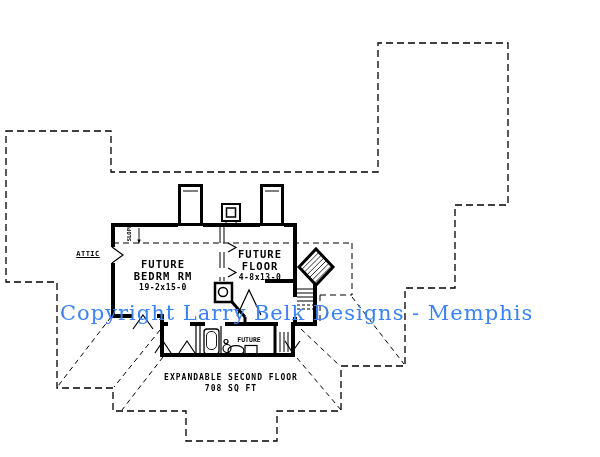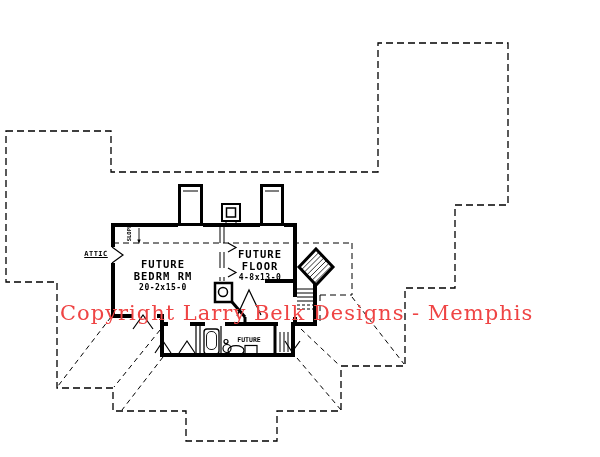--- a/index.html
+++ b/index.html
@@ -11,21 +11,21 @@
   .lbl{position:absolute;white-space:nowrap;color:#000;}
   .room-label{font-size:10.5px;letter-spacing:1px;font-weight:bold;text-align:center;line-height:12px;}
   .room-dims{font-size:8px;letter-spacing:0.5px;font-weight:bold;}
   .tiny{font-size:7px;letter-spacing:0.5px;font-weight:bold;}
   .micro{font-size:6.5px;letter-spacing:0;font-weight:bold;}
   .note{font-size:8px;letter-spacing:1px;font-weight:bold;text-align:center;line-height:11px;}
   .center{transform:translateX(-50%);}
   #watermark{
     position:absolute;left:60px;top:301px;
     font-family:"DejaVu Serif","Liberation Serif",serif;
-    font-size:21px;letter-spacing:1px;color:#ef4444;font-weight:normal;
+    font-size:21px;letter-spacing:1px;color:#3b82f6;font-weight:normal;
   }
   #slope-label{
     position:absolute;left:121px;top:230px;font-size:5.5px;font-weight:bold;
     transform:rotate(-90deg);transform-origin:center;
   }
 </style>
 </head>
 <body>
 
 <div id="canvas">
@@ -177,30 +177,34 @@
 
     <g>
       <path d="M139,228 V240" stroke="#000" stroke-width="0.9" fill="none"></path>
       <polygon points="137.3,239.5 140.7,239.5 139,244" fill="#000"></polygon>
     </g>
   </svg>
 
   <div class="lbl room-label center" style="left:163px;top:258px;">
     <div>FUTURE</div>
     <div>BEDRM RM</div>
-    <div class="room-dims">20-2x15-0</div>
+    <div class="room-dims">19-2x15-0</div>
   </div>
 
   <div class="lbl room-label center" style="left:260px;top:248px;">
     <div>FUTURE</div>
     <div>FLOOR</div>
     <div class="room-dims">4-8x13-0</div>
   </div>
 
   <div class="lbl micro center" style="left:249px;top:336px;">FUTURE</div>
 
-  <div class="lbl tiny center" style="left:96px;top:250px;text-decoration:underline;">ATTIC</div>
+  <div class="lbl tiny center" style="left:88px;top:250px;text-decoration:underline;">ATTIC</div>
 
   <div id="slope-label" class="lbl">SLOPE</div>
 
+  <div class="lbl note center" style="left:231px;top:372px;">
+    <div>EXPANDABLE SECOND FLOOR</div>
+    <div>708 SQ FT</div>
+  </div>
 
   <div id="watermark">Copyright Larry Belk Designs - Memphis</div>
 </div>
 
 </body></html>

